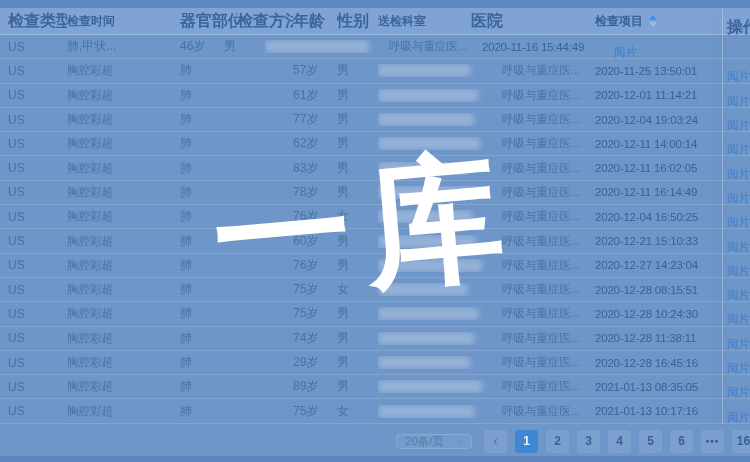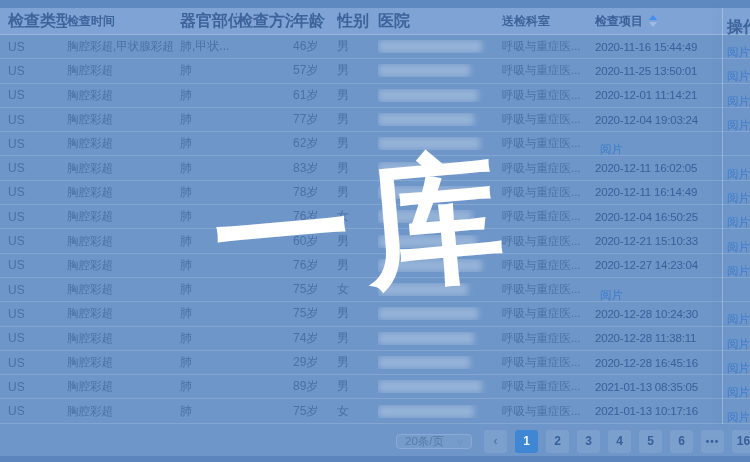--- a/index.html
+++ b/index.html
@@ -86,36 +86,35 @@
 <div class="app">
   <div class="top-strip"></div>
 
   <div class="thead">
     <div class="th c1">检查类型</div>
     <div class="th c2">检查时间</div>
     <div class="th c3">器官部位</div>
     <div class="th c4">检查方法</div>
     <div class="th c5">年龄</div>
     <div class="th c6">性别</div>
+    <div class="th c8">送检科室</div>
     <div class="th c7">医院</div>
-    <div class="th c8">送检科室</div>
     <div class="th c9" style="display:flex;align-items:center;">
       <span>检查项目</span>
       <span class="caret">
         <i class="up"></i>
         <i class="down"></i>
       </span>
     </div>
     <div class="th c10">操作</div>
   </div>
 
   <div class="tbody" id="tbody">
       <div class="tr">
         <div class="td c1">US</div>
-        <div class="td c2">胸腔彩超,甲状腺彩超</div>
         <div class="td c3">肺,甲状...</div>
         <div class="td c4"></div>
         <div class="td c5">46岁</div>
         <div class="td c6">男</div>
         <div class="td c7">
           <div class="blur-bar" style="width: 104px;"></div>
         </div>
         <div class="td c8">呼吸与重症医...</div>
         <div class="td c9">2020-11-16 15:44:49</div>
         <div class="td c10">
@@ -174,20 +173,21 @@
         <div class="td c1">US</div>
         <div class="td c2">胸腔彩超</div>
         <div class="td c3">肺</div>
         <div class="td c4"></div>
         <div class="td c5">62岁</div>
         <div class="td c6">男</div>
         <div class="td c7">
           <div class="blur-bar" style="width: 102px;"></div>
         </div>
         <div class="td c8">呼吸与重症医...</div>
+        <div class="td c9">2020-12-11 14:00:14</div>
         <div class="td c10">
           <span class="link">阅片</span>
         </div>
       </div>
       <div class="tr">
         <div class="td c1">US</div>
         <div class="td c2">胸腔彩超</div>
         <div class="td c3">肺</div>
         <div class="td c4"></div>
         <div class="td c5">83岁</div>
@@ -269,20 +269,21 @@
         <div class="td c1">US</div>
         <div class="td c2">胸腔彩超</div>
         <div class="td c3">肺</div>
         <div class="td c4"></div>
         <div class="td c5">75岁</div>
         <div class="td c6">女</div>
         <div class="td c7">
           <div class="blur-bar" style="width: 90px;"></div>
         </div>
         <div class="td c8">呼吸与重症医...</div>
+        <div class="td c9">2020-12-28 08:15:51</div>
         <div class="td c10">
           <span class="link">阅片</span>
         </div>
       </div>
       <div class="tr">
         <div class="td c1">US</div>
         <div class="td c2">胸腔彩超</div>
         <div class="td c3">肺</div>
         <div class="td c4"></div>
         <div class="td c5">75岁</div>

